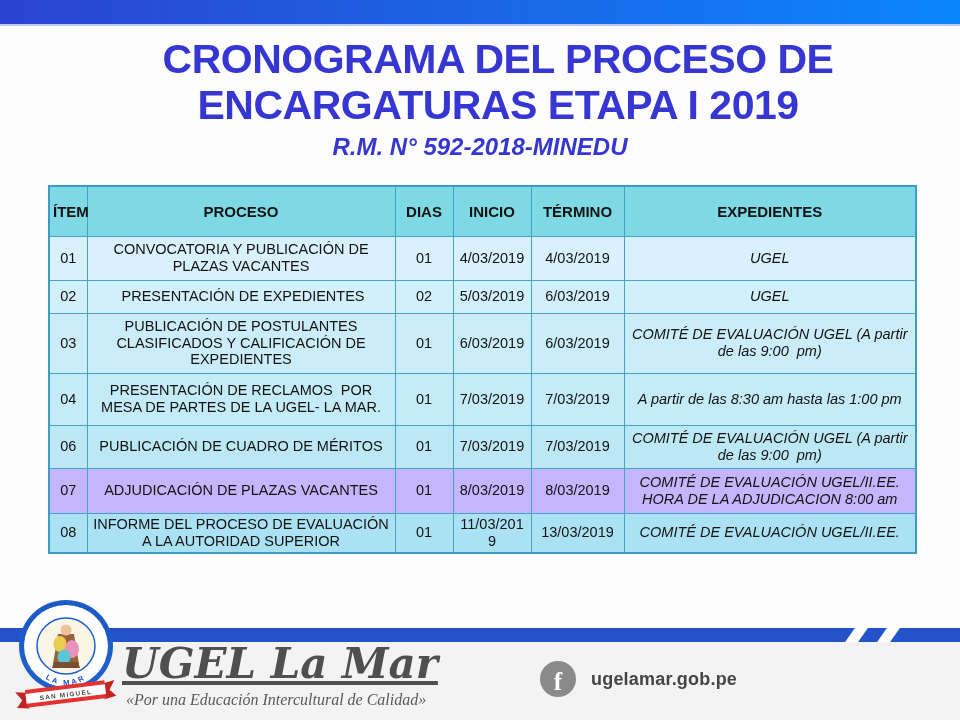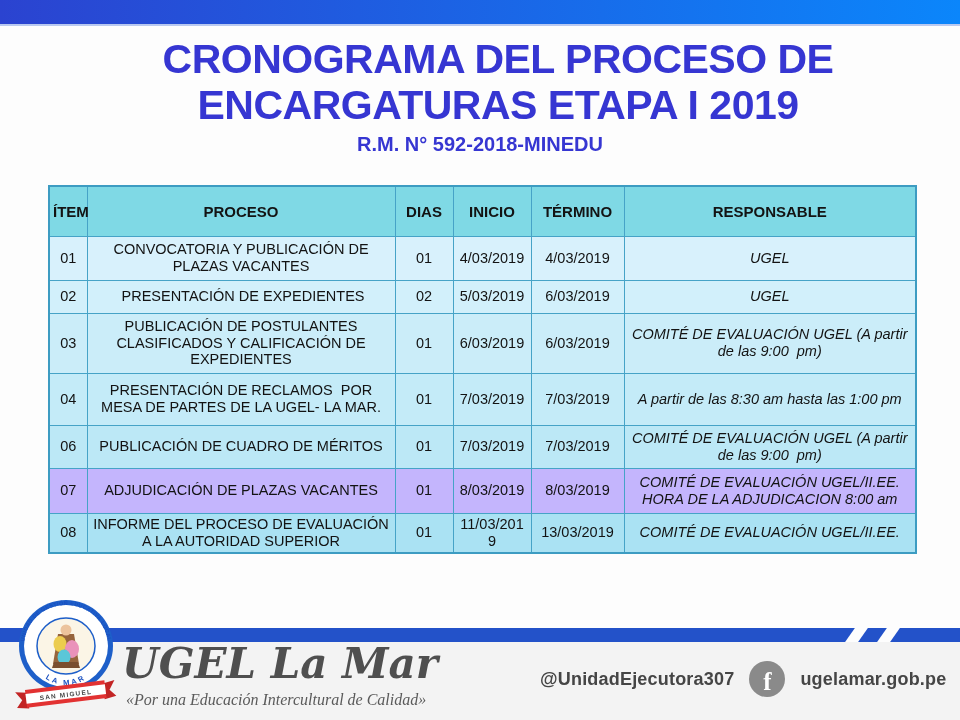--- a/index.html
+++ b/index.html
@@ -13,21 +13,21 @@
   
   .topbar {
     position:absolute; left:0; top:0; width:960px; height:26px;
     background:linear-gradient(90deg,#2b43d0 0%, #0b86fb 100%);
     border-bottom:2px solid #b9c9f0;
   }
 
   
   .title-block { position:absolute; left:0; top:36px; width:960px; text-align:center; color:#3636d2; }
   .title-line { font-size:41px; font-weight:bold; line-height:1.13; letter-spacing:-0.5px;padding-left:36px; }
-  .subtitle   { font-size:20px; font-weight:bold; margin-top:4px; }
+  .subtitle   { font-size:24px; font-weight:bold; margin-top:4px;font-style:italic; }
 
   
   .table-wrap { position:absolute; left:48px; top:185px; width:867px; }
   table.schedule {
     width:867px; border-collapse:collapse; table-layout:fixed;
     border:2px solid #3d9cc2;
   }
   table.schedule th, table.schedule td {
     border:1px solid #46a3c7; vertical-align:middle; text-align:center;
     color:#131313; white-space:pre-wrap;
@@ -62,21 +62,21 @@
     background:#fdfdfd; transform:skewX(-35deg);
   }
   .bar-cut.c1 { left:850px; }
   .bar-cut.c2 { left:882px; }
 
   .logo-wrap { position:absolute; left:14px; top:596px; width:104px; height:122px; z-index:5; }
 
   .brand { position:absolute; left:122px; top:642px; z-index:5; }
   .brand-name {
     font-family:"DejaVu Serif", serif; font-style:italic; font-weight:bold;
-    font-size:42px; color:#4f4f4f; line-height:1.05;
+    font-size:42px; color:#4f4f4f; line-height:1.05;text-decoration:underline;
   }
   .brand-slogan {
     font-family:Liberation Serif, serif; font-style:italic;
     font-size:16px; color:#5a5a5a; margin-top:5px; margin-left:4px;
   }
 
   .social {
     position:absolute; left:540px; top:658px; height:42px; z-index:5;
     display:flex; align-items:center; gap:15px; color:#454545;
   }
@@ -111,21 +111,21 @@
           <col style="width:93px">
           <col style="width:292px">
       </colgroup>
       <thead>
         <tr>
           <th>ÍTEM</th>
           <th>PROCESO</th>
           <th>DIAS</th>
           <th>INICIO</th>
           <th>TÉRMINO</th>
-          <th>RESPONSABLE</th>
+          <th>EXPEDIENTES</th>
         </tr>
       </thead>
       <tbody>
         <tr>
           <td>01</td>
           <td class="cell-proceso">CONVOCATORIA Y PUBLICACIÓN DE PLAZAS VACANTES</td>
           <td>01</td>
           <td class="cell-date">4/03/2019</td>
           <td class="cell-date">4/03/2019</td>
           <td class="cell-resp">UGEL</td>
@@ -221,21 +221,20 @@
       </g>
     </svg>
   </div>
 
   <div class="brand">
     <div class="brand-name">UGEL La Mar</div>
     <div class="brand-slogan">«Por una Educación Intercultural de Calidad»</div>
   </div>
 
   <div class="social">
-    <span class="social-text">@UnidadEjecutora307</span>
     <span class="icon-circle fb-circle">
       <span class="fb-f">f</span>
     </span>
     <span class="social-text">ugelamar.gob.pe</span>
 
   </div>
 
 </div>
 
 </body></html>

